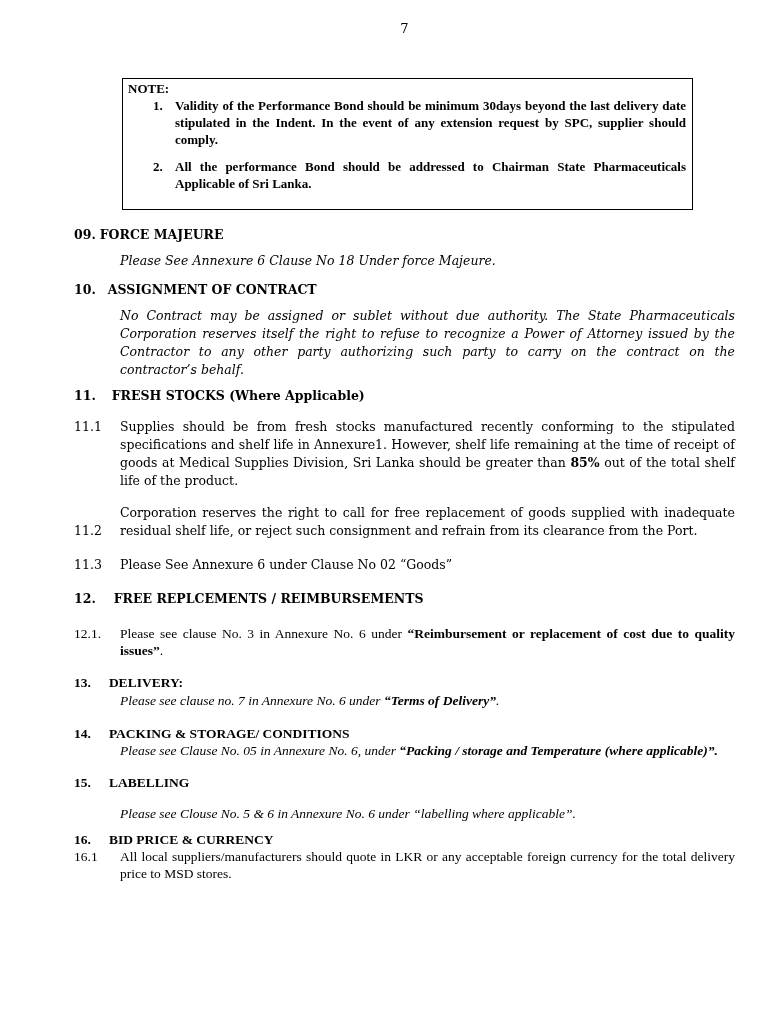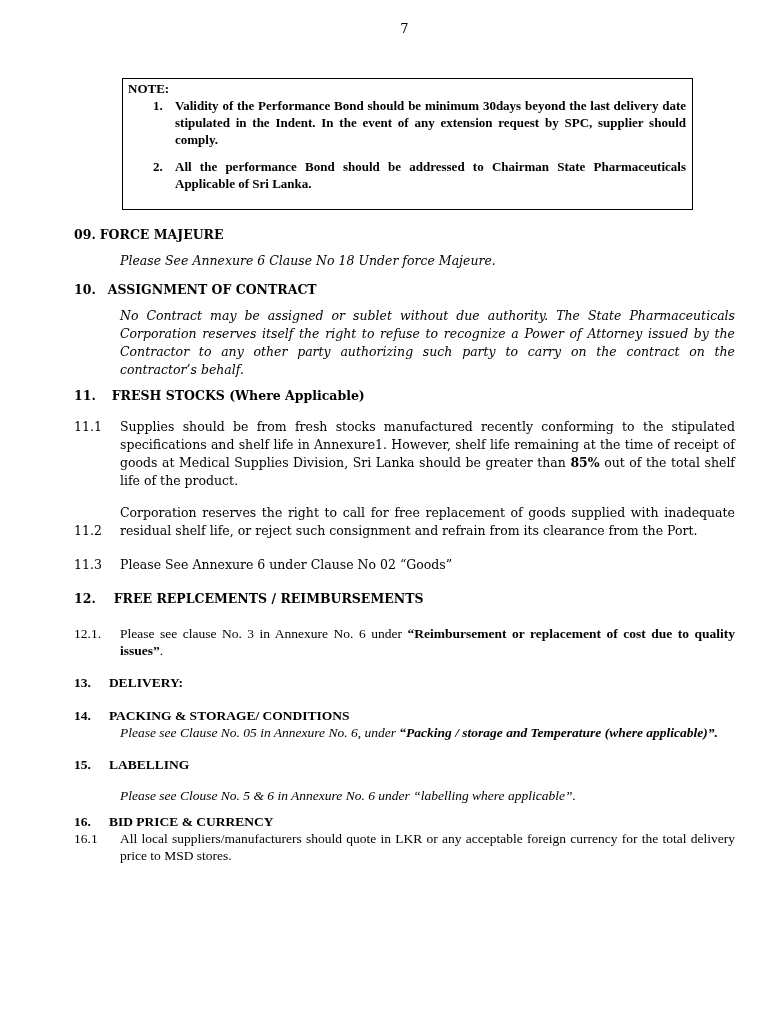--- a/index.html
+++ b/index.html
@@ -118,20 +118,23 @@
     <span class="num">12.</span><span class="ht g5">FREE REPLCEMENTS / REIMBURSEMENTS</span>
   </div>
   <div class="item times mt17">
     <span class="n">12.1.</span>
     <span class="t"><span>Please see clause No. 3 in Annexure No. 6 under </span><b>“Reimbursement or replacement of cost due to quality issues”</b><span>.</span></span>
   </div>
 
   <div class="heading times mt15">
     <span class="num">13.</span><span class="ht g5">DELIVERY:</span>
   </div>
+  <div class="para times mt1">
+    <span>Please see clause no. 7 in Annexure No. 6 under </span><b>“Terms of Delivery”</b><span>.</span>
+  </div>
 
   <div class="heading times mt16">
     <span class="num">14.</span><span class="ht g5">PACKING &amp; STORAGE/ CONDITIONS</span>
   </div>
   <div class="para times just mt0">
     <span>Please see Clause No. 05 in Annexure No. 6, under </span><b>“Packing / storage and Temperature (where applicable)”.</b>
   </div>
 
   <div class="heading times mt15">
     <span class="num">15.</span><span class="ht g5">LABELLING</span>

